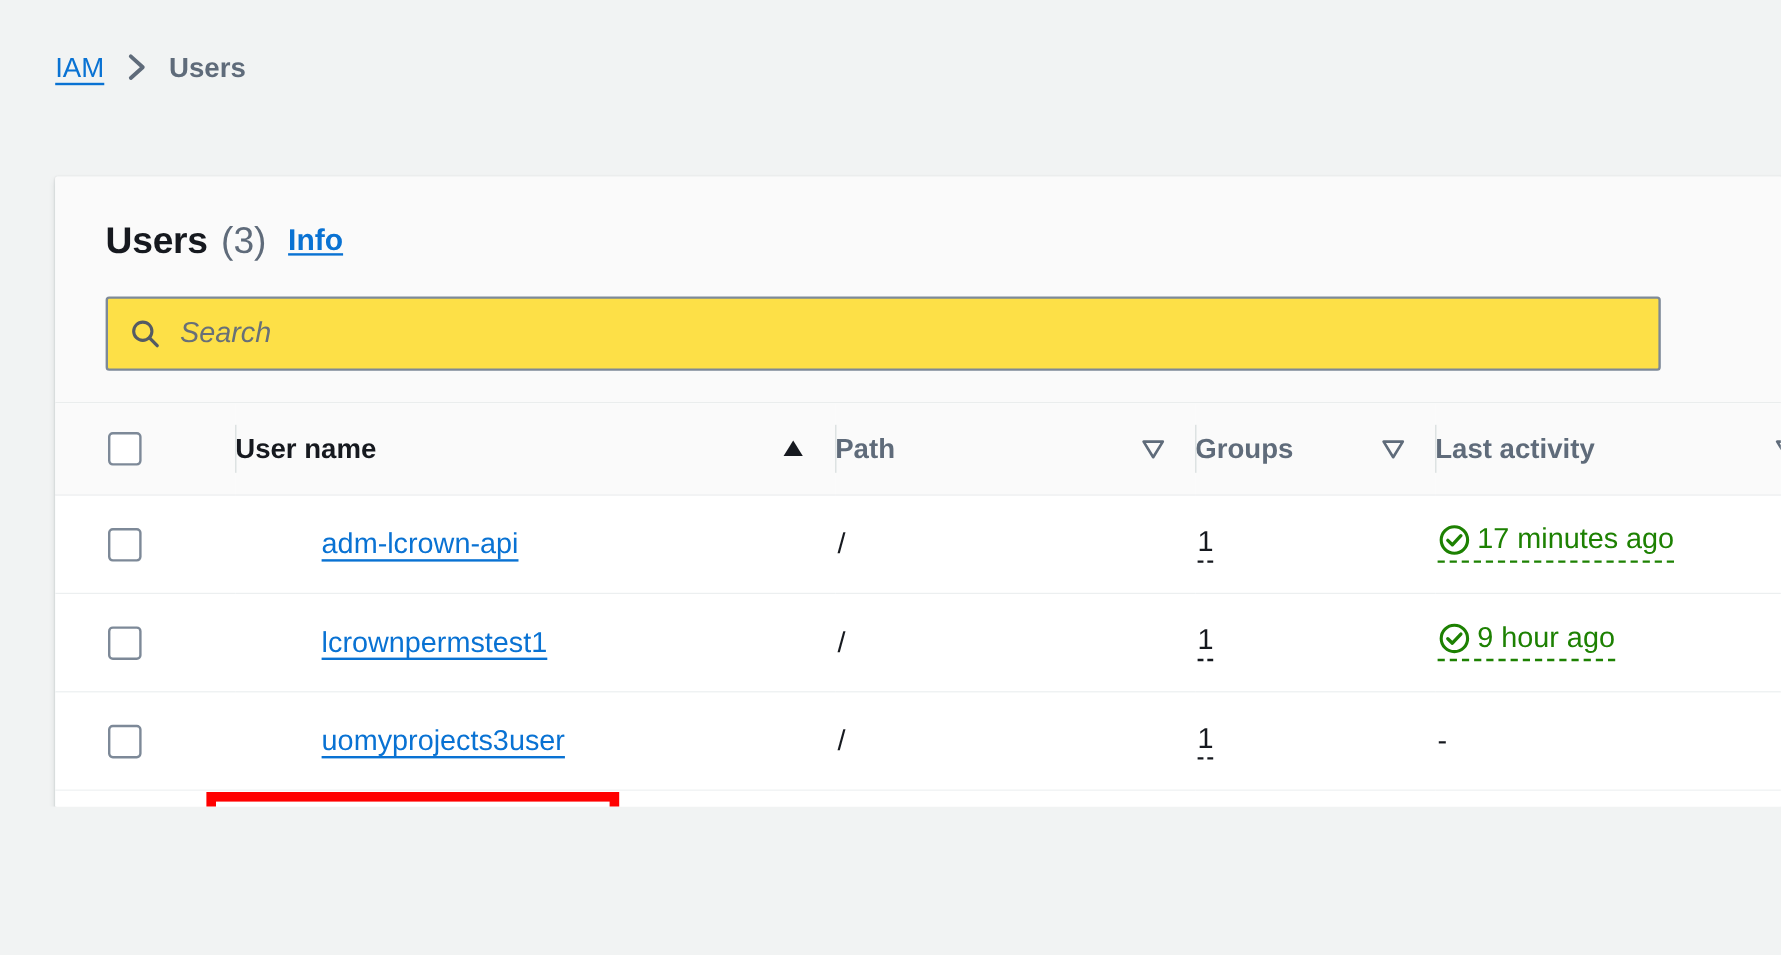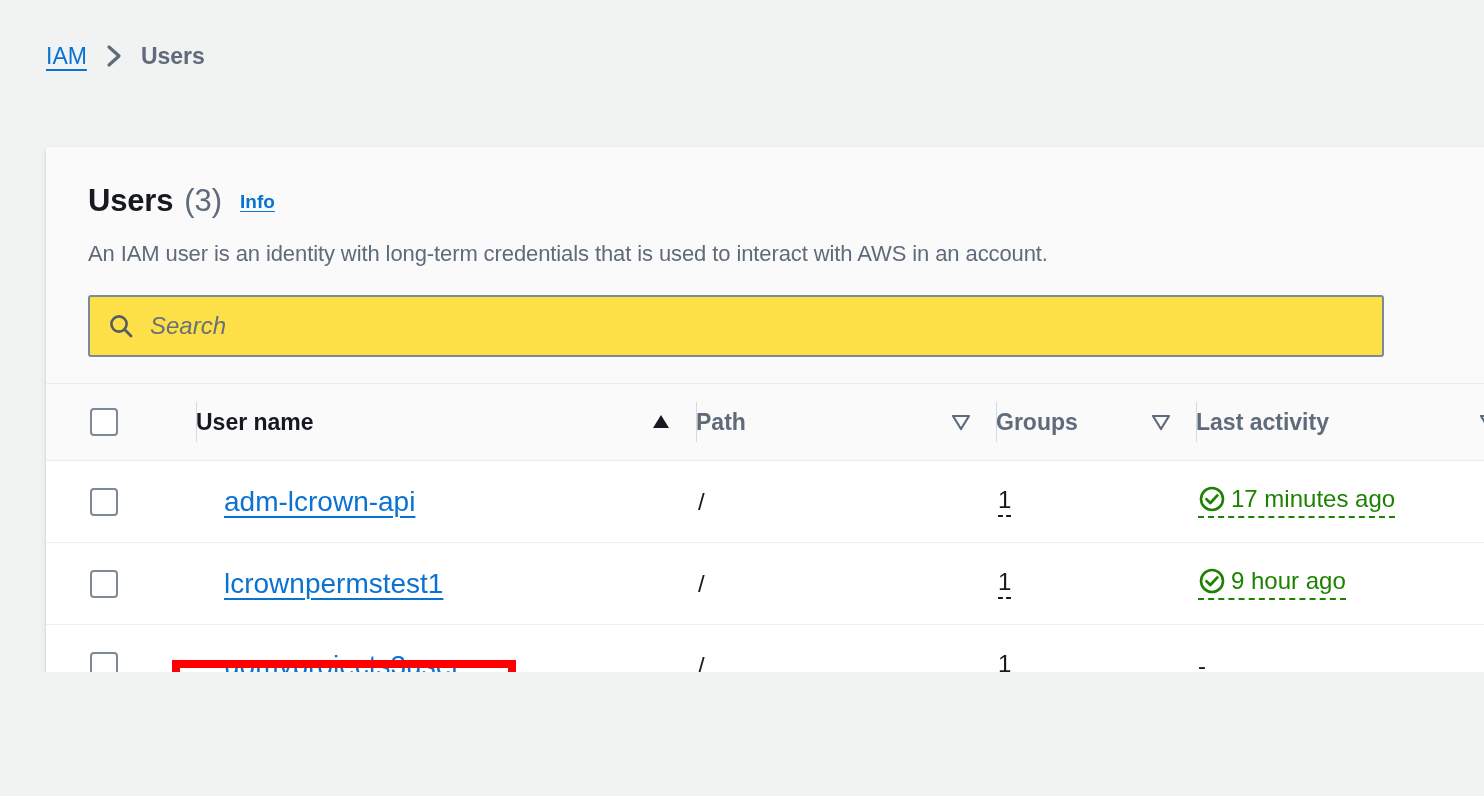--- a/index.html
+++ b/index.html
@@ -66,21 +66,21 @@
     font-weight: 700;
     color: #16191f;
     letter-spacing: -0.2px;
   }
   .title-count {
     font-size: 31px;
     font-weight: 400;
     color: #5f6b7a;
   }
   .title-info {
-    font-size: 19px;
+    font-size: 25px;
     font-weight: 700;
     color: #0972d3;
     text-decoration: underline;
     text-underline-offset: 3px;
     cursor: pointer;
     margin-left: 7px;
     position: relative;
     top: -3px;
   }
   .card-desc {
@@ -190,23 +190,23 @@
     margin-left: 44px;
     cursor: pointer;
   }
   thead .checkbox { margin-left: 44px; }
 
   .user-link {
     color: #0972d3;
     text-decoration: underline;
     text-underline-offset: 5px;
     text-decoration-thickness: 2px;
-    font-size: 28px;
+    font-size: 24px;
     cursor: pointer;
-    margin-left: 28px;
+    margin-left: 72px;
     display: inline-block;
   }
   .cell-path { padding-left: 2px; }
   .groups-val {
     margin-left: 2px;
     border-bottom: 2px dashed #16191f;
     padding-bottom: 2px;
     display: inline-block;
     line-height: 1.05;
     cursor: default;
@@ -263,21 +263,20 @@
 
   <section class="card">
 
     <div class="card-head">
       <div class="title-row">
         <span class="title-main">Users</span>
         <span class="title-count">(3)</span>
         <span class="title-info">Info</span>
       </div>
 
-      <p class="card-desc">An IAM user is an identity with long-term credentials that is used to interact with AWS in an account.</p>
 
       <div class="search-wrap">
         <span class="search-icon">
           <svg width="26" height="26" viewBox="0 0 26 26" fill="none" aria-hidden="true">
             <circle cx="11" cy="11" r="7.6" stroke="#545b64" stroke-width="2.6"></circle>
             <path d="M16.6 16.6 L23 23" stroke="#545b64" stroke-width="2.8" stroke-linecap="round"></path>
           </svg>
         </span>
         <input class="search-input" type="text" placeholder="Search" style="">
       </div>

